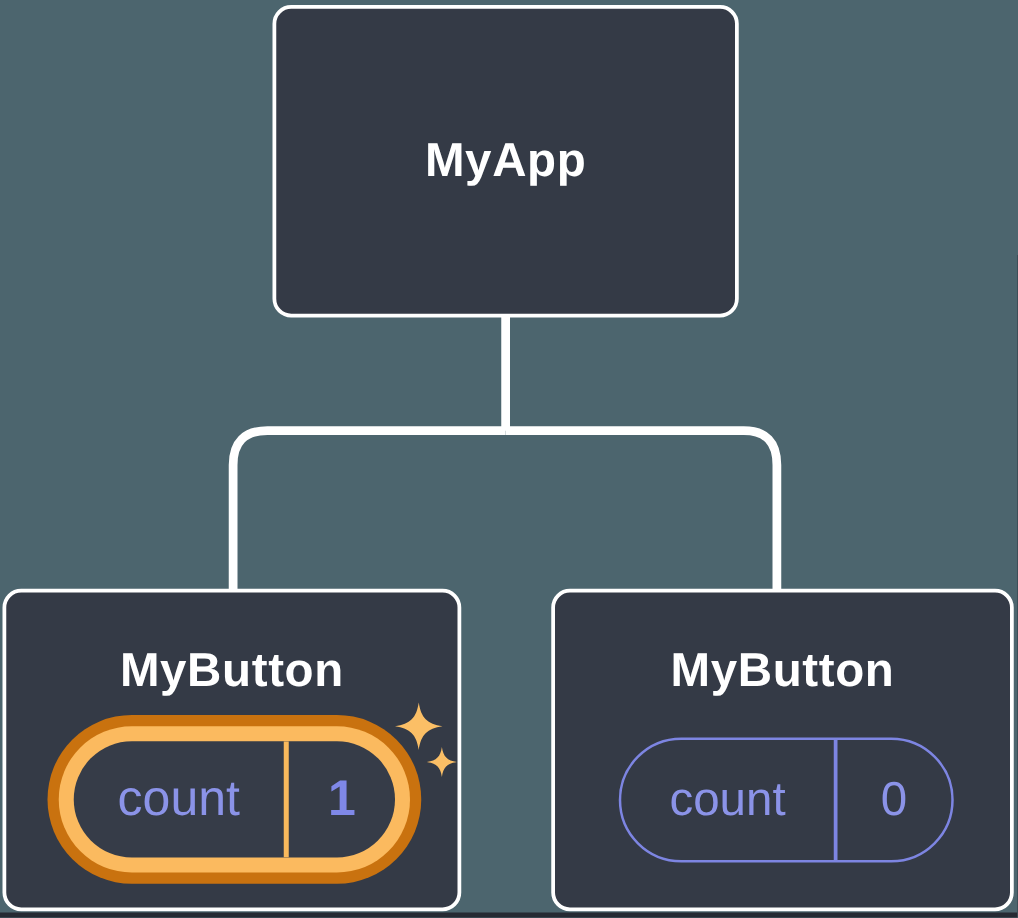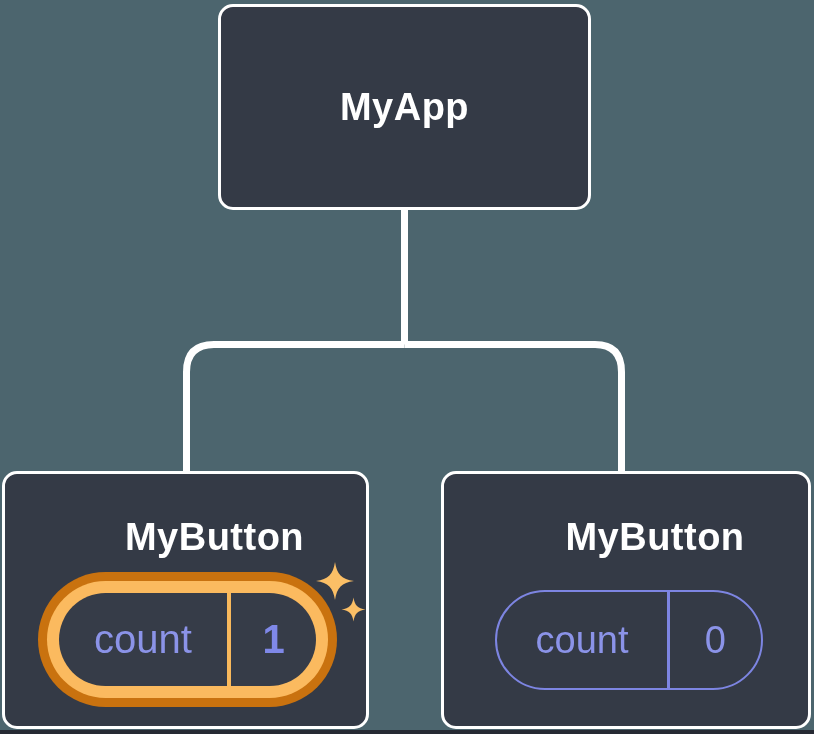--- a/index.html
+++ b/index.html
@@ -28,21 +28,21 @@
   }
   .node {
     position: absolute;
     background: #343a46;
     border: 3px solid #ffffff;
     border-radius: 15px;
     box-sizing: border-box;
   }
   .node-root {
     left: 218px; top: 4px;
-    width: 373px; height: 206px;
+    width: 373px; height: 250px;
     display: flex;
     align-items: center;
     justify-content: center;
   }
   .node-child-left {
     left: 2px; top: 471px;
     width: 367px; height: 258px;
   }
   .node-child-right {
     left: 441px; top: 471px;
@@ -53,21 +53,20 @@
     font-size: 38px;
     font-weight: 600;
     letter-spacing: 0.5px;
     text-align: center;
   }
   .child-label {
     position: absolute;
     top: 515px;
     height: 44px;
     line-height: 44px;
-    margin-left: 29px;
   }
   .child-label.left  { left: 2px;   width: 367px; }
   .child-label.right { left: 441px; width: 370px; }
 
   
   .pill-hl-outer {
     position: absolute;
     left: 38px; top: 572px;
     width: 299px; height: 135px;
     background: #c9720f;

